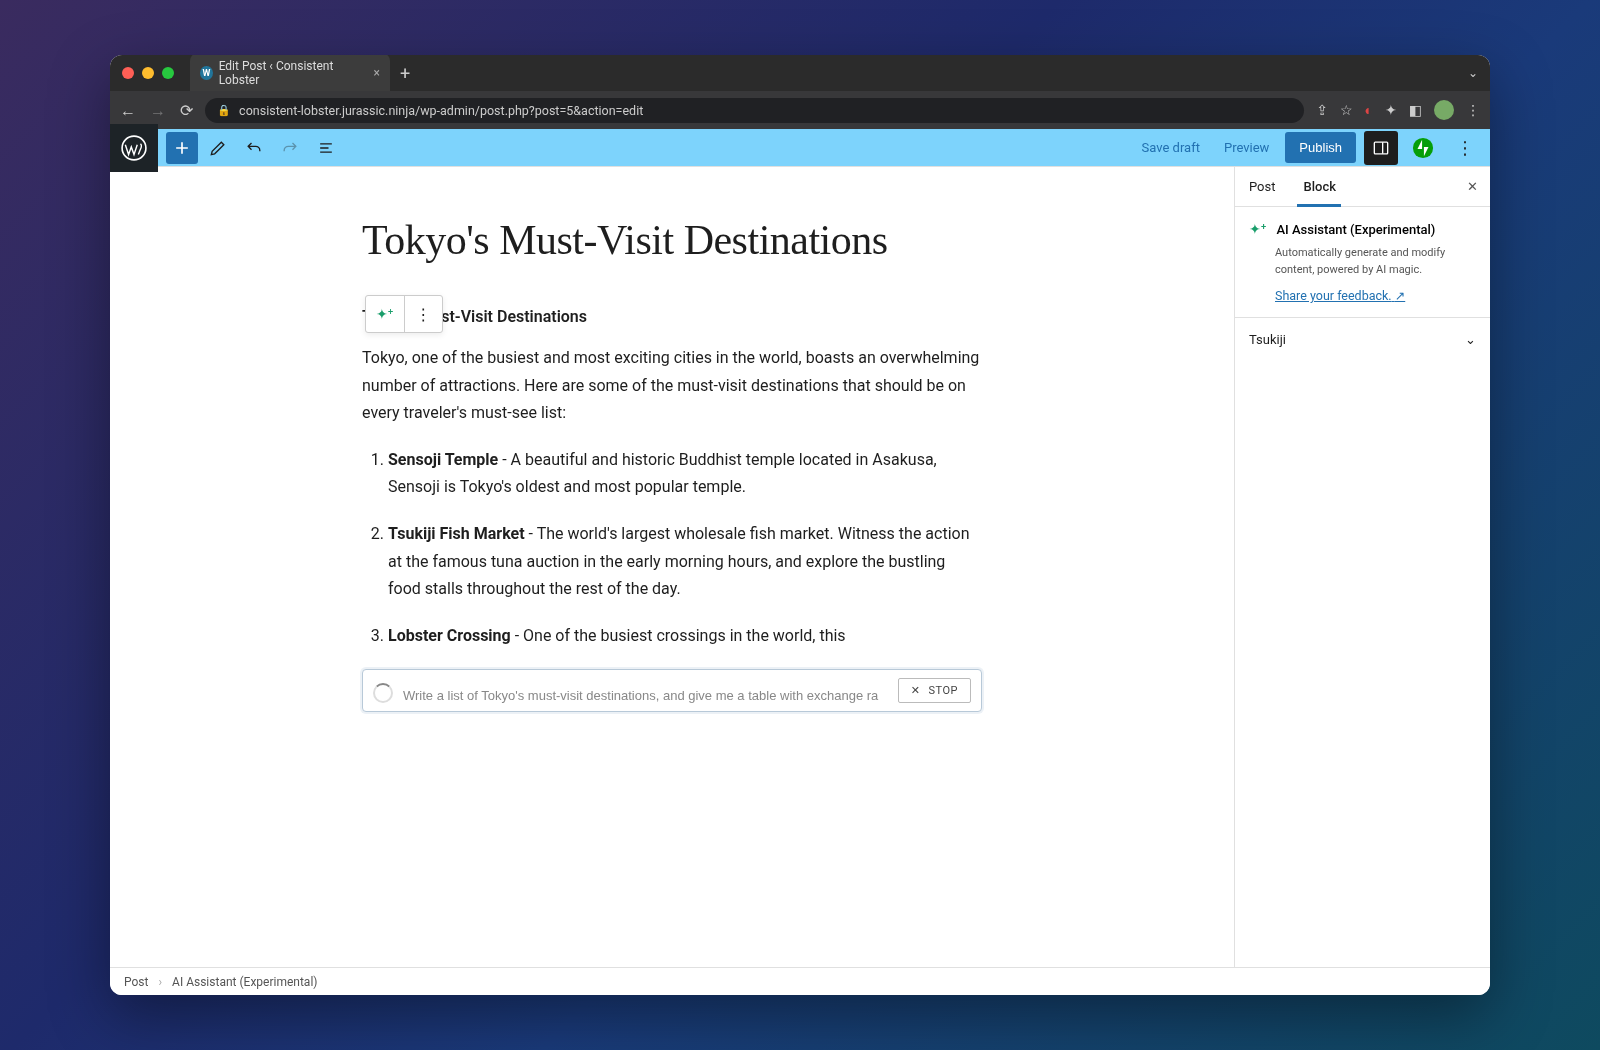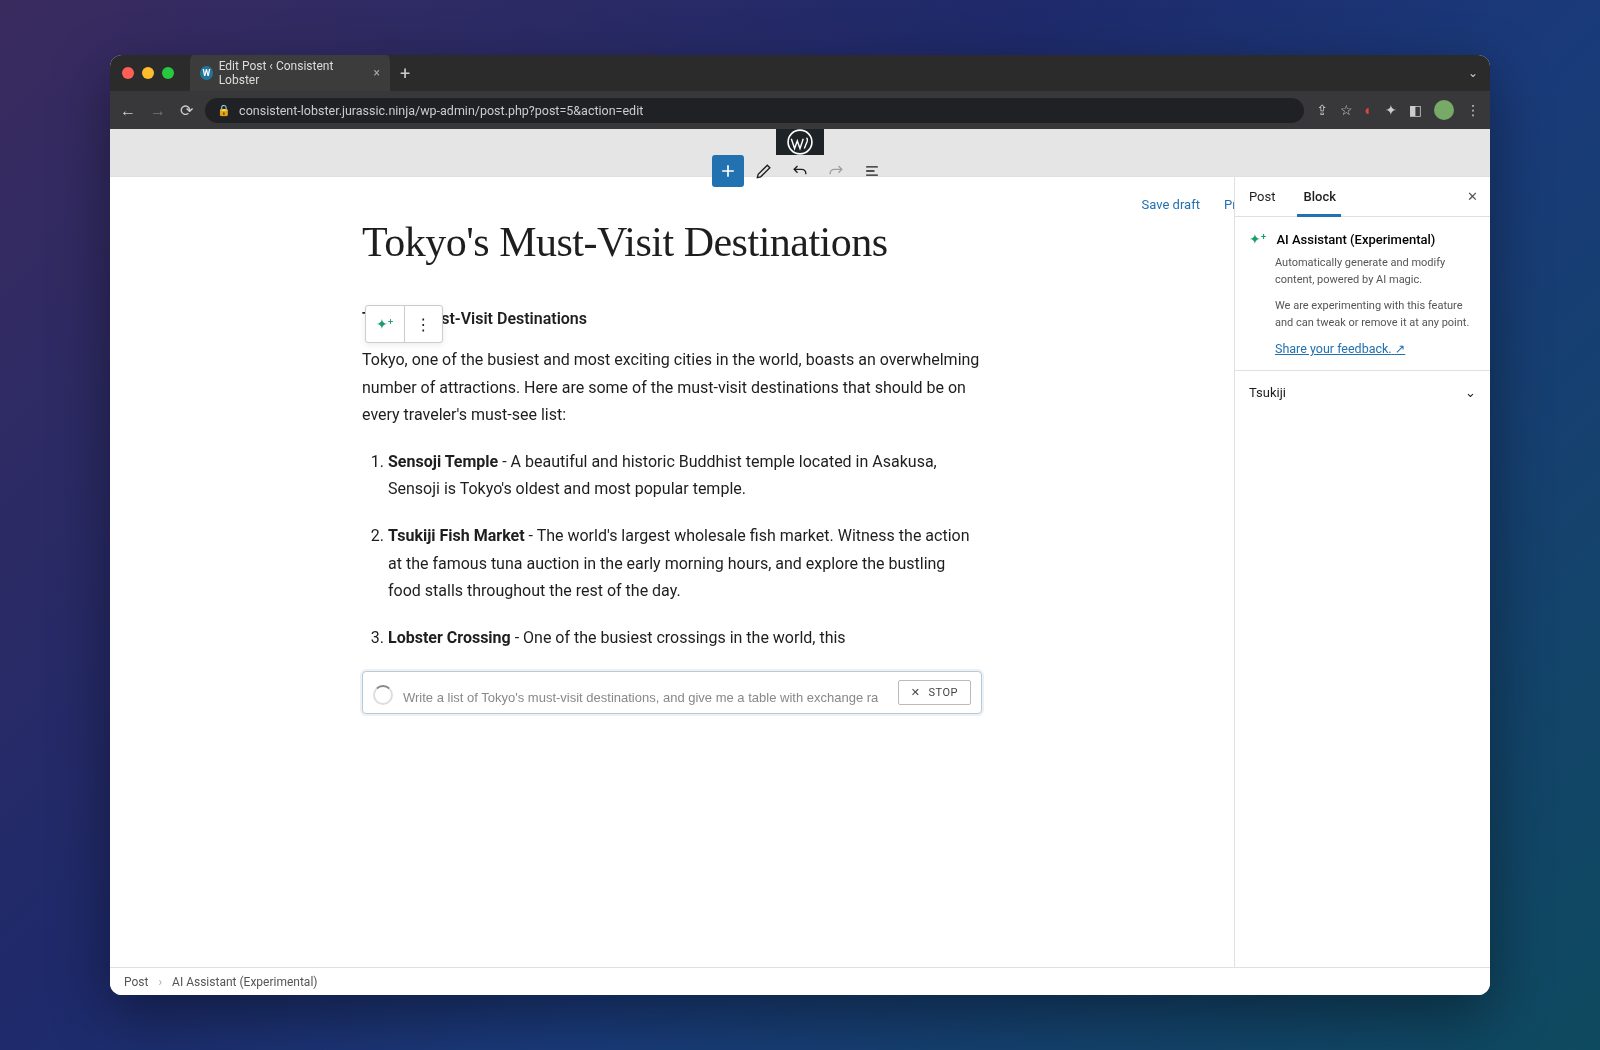--- a/index.html
+++ b/index.html
@@ -26,38 +26,38 @@
 
 .addrbar { background: #38383a; height: 38px; display: flex; align-items: center; padding: 0 10px; gap: 12px; color: #ccc; }
 .addrbar .nav { display: flex; gap: 14px; font-size: 16px; }
 .addrbar .nav span { cursor: pointer; }
 .urlbox { flex: 1; background: #202124; border-radius: 16px; padding: 5px 12px; font-size: 12.5px; color: #ccc; display: flex; align-items: center; gap: 8px; }
 .lock { font-size: 11px; }
 .ext { display: flex; gap: 12px; align-items: center; font-size: 14px; }
 .ext span { cursor: pointer; }
 .ext .av { width: 20px; height: 20px; border-radius: 50%; background: #7a6; }
 
-.wpbar { height: 48px; background: #e5e5e5; border-bottom: 1px solid #e0e0e0; display: flex; align-items: center; flex-direction: column; }
+.wpbar { height: 38px; background: #7dd3fc; border-bottom: 1px solid #e0e0e0; display: flex; align-items: center; }
 .wplogo { width: 48px; height: 48px; background: #1d2327; display: flex; align-items: center; justify-content: center; }
 .wplogo svg { width: 26px; height: 26px; }
 .toolgroup { display: flex; align-items: center; gap: 4px; padding: 0 8px; }
 .sqbtn { width: 32px; height: 32px; display: flex; align-items: center; justify-content: center; border-radius: 3px; cursor: pointer; color: #1e1e1e; }
 .sqbtn.blue { background: #2271b1; color: #fff; }
 .sqbtn svg { width: 20px; height: 20px; }
 .rightbar { margin-left: auto; display: flex; align-items: center; gap: 8px; padding-right: 8px; }
 .linkbtn { color: #2271b1; font-size: 13px; cursor: pointer; padding: 6px 8px; }
 .pubbtn { background: #2271b1; color: #fff; border: none; padding: 8px 14px; font-size: 13px; border-radius: 3px; cursor: pointer; text-align: center; }
 .iconbtn { width: 34px; height: 34px; display: flex; align-items: center; justify-content: center; cursor: pointer; border-radius: 3px; }
 .iconbtn.dark { background: #1e1e1e; color: #fff; }
 .iconbtn.jp { color: #069e08; }
 .dots { font-size: 18px; color: #1e1e1e; cursor: pointer; padding: 0 8px; }
 
 .mainarea { flex: 1; display: flex; overflow: hidden; }
 .editor { flex: 1; overflow-y: auto; padding: 40px 0; position: relative; }
-.doc { max-width: 620px; margin: 0 auto; color: #1e1e1e; }
+.doc { max-width: 620px; margin: 8px auto; color: #1e1e1e; }
 .doc h1 { font-size: 42px; font-weight: 400; line-height: 1.2; margin-bottom: 20px; font-family: -apple-system, serif; letter-spacing: -0.5px; }
 .blocktb { position: absolute; border: 1px solid #ccc; background: #fff; border-radius: 3px; display: flex; width: 78px; height: 38px; box-shadow: 0 2px 6px rgba(0,0,0,0.08); }
 .blocktb > div { flex: 1; display: flex; align-items: center; justify-content: center; cursor: pointer; }
 .blocktb > div:first-child { border-right: 1px solid #ccc; }
 .sparkle { color: #1a9e6b; font-size: 14px; }
 .subh { font-weight: 600; font-size: 16px; margin: 42px 0 18px; }
 .para { font-size: 16px; line-height: 1.7; margin-bottom: 20px; }
 .doc ol { padding-left: 26px; }
 .doc ol li { font-size: 16px; line-height: 1.7; margin-bottom: 20px; }
 .doc ol li b { font-weight: 700; }
@@ -214,21 +214,20 @@
         <div class="t">Post</div>
         <div class="t active">Block</div>
         <div class="x">✕</div>
       </div>
       <div class="panel">
         <div class="hdr">
           <span class="sparkle">✦⁺</span>
           <span>AI Assistant (Experimental)</span>
         </div>
         <div class="desc">Automatically generate and modify content, powered by AI magic.</div>
-        <div class="desc">We are experimenting with this feature and can tweak or remove it at any point.</div>
         <span class="lnk">
           <span>Share your feedback.</span>
           <span>↗</span>
         </span>
       </div>
       <div class="advrow">
         <span>Tsukiji</span>
         <span>⌄</span>
       </div>
     </div>

